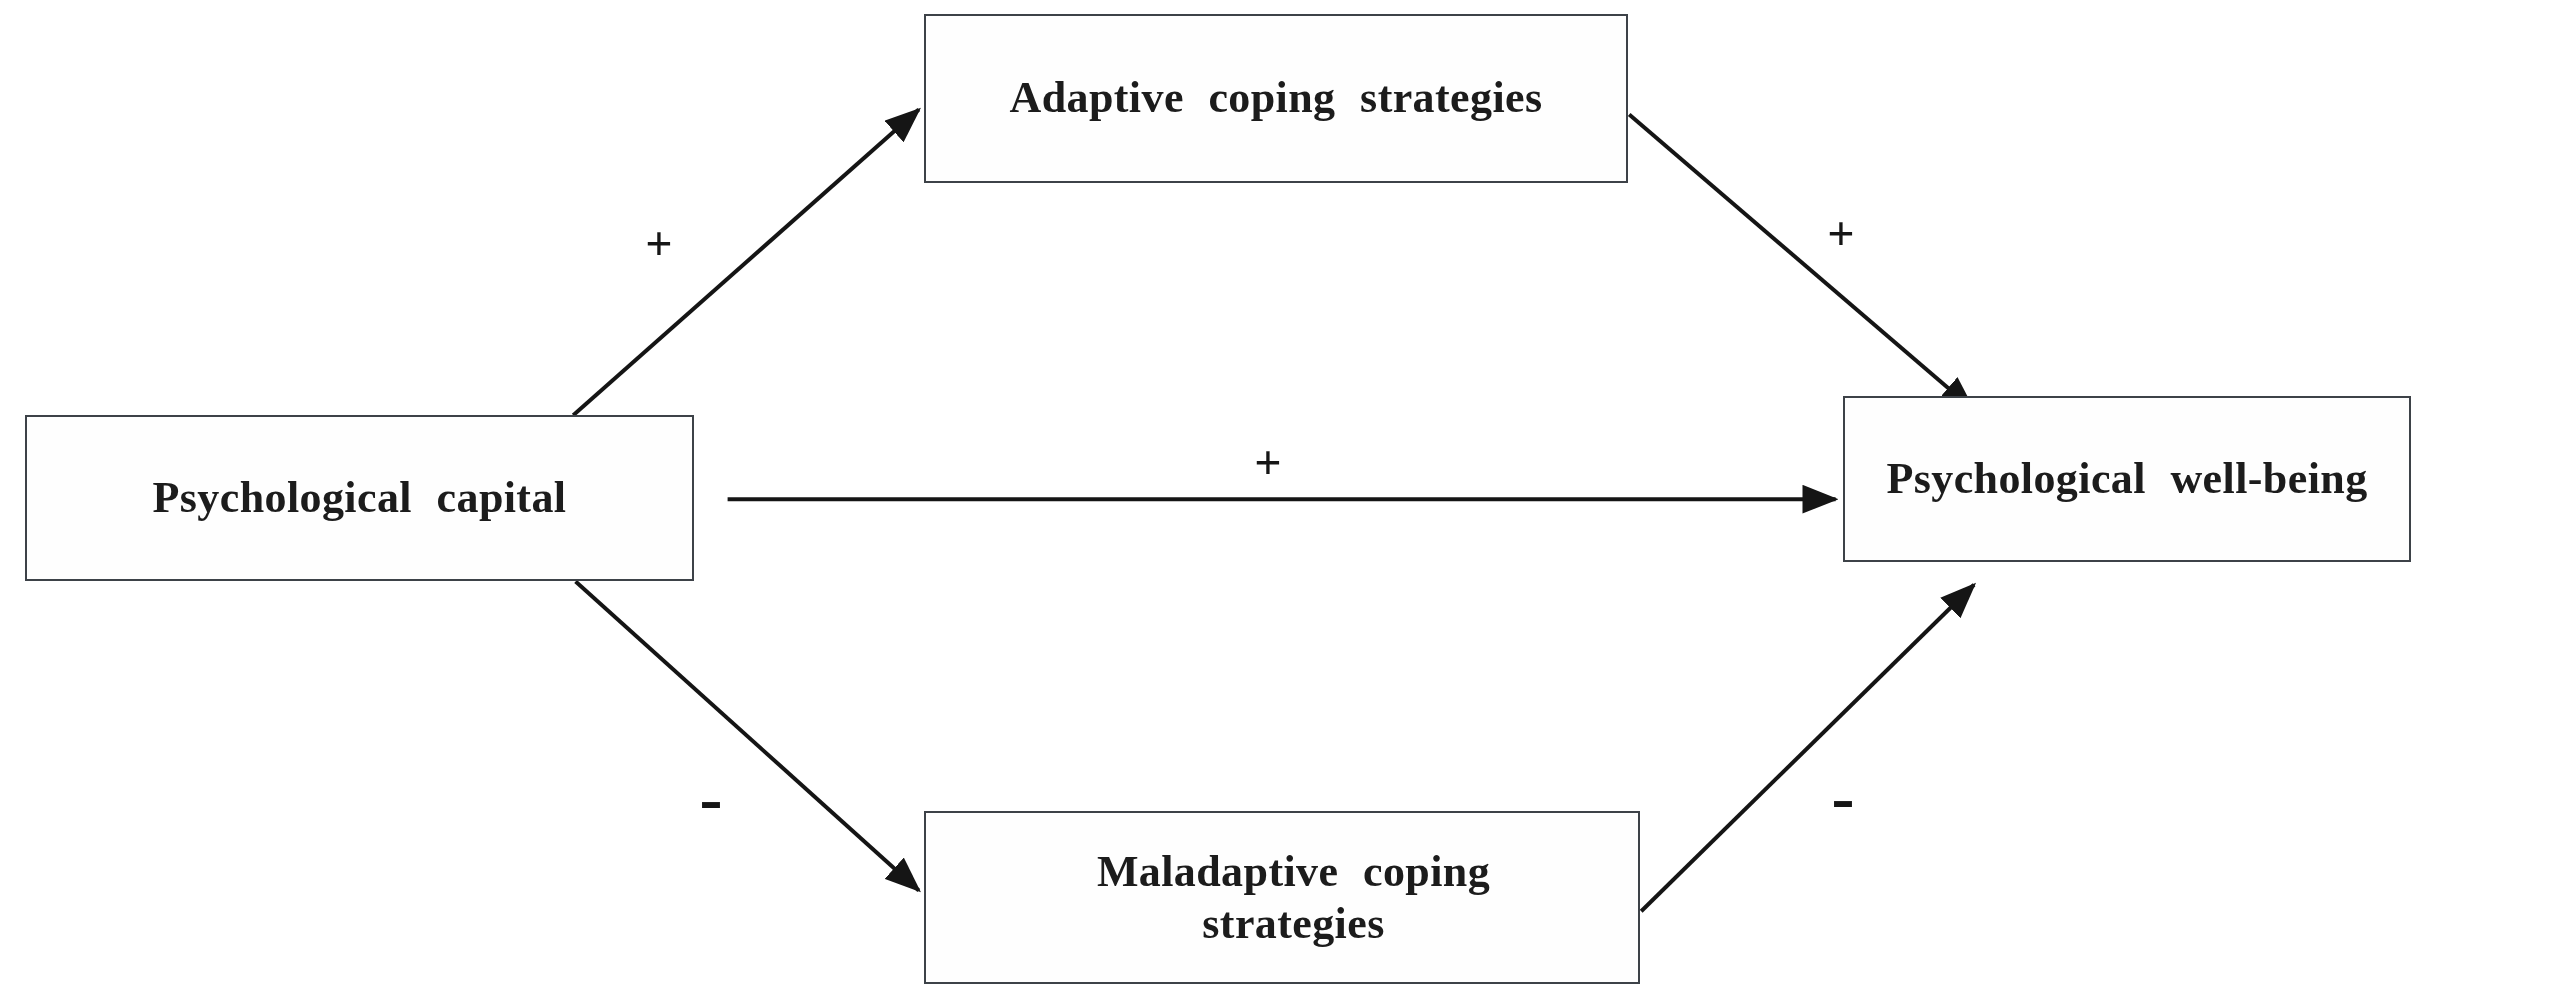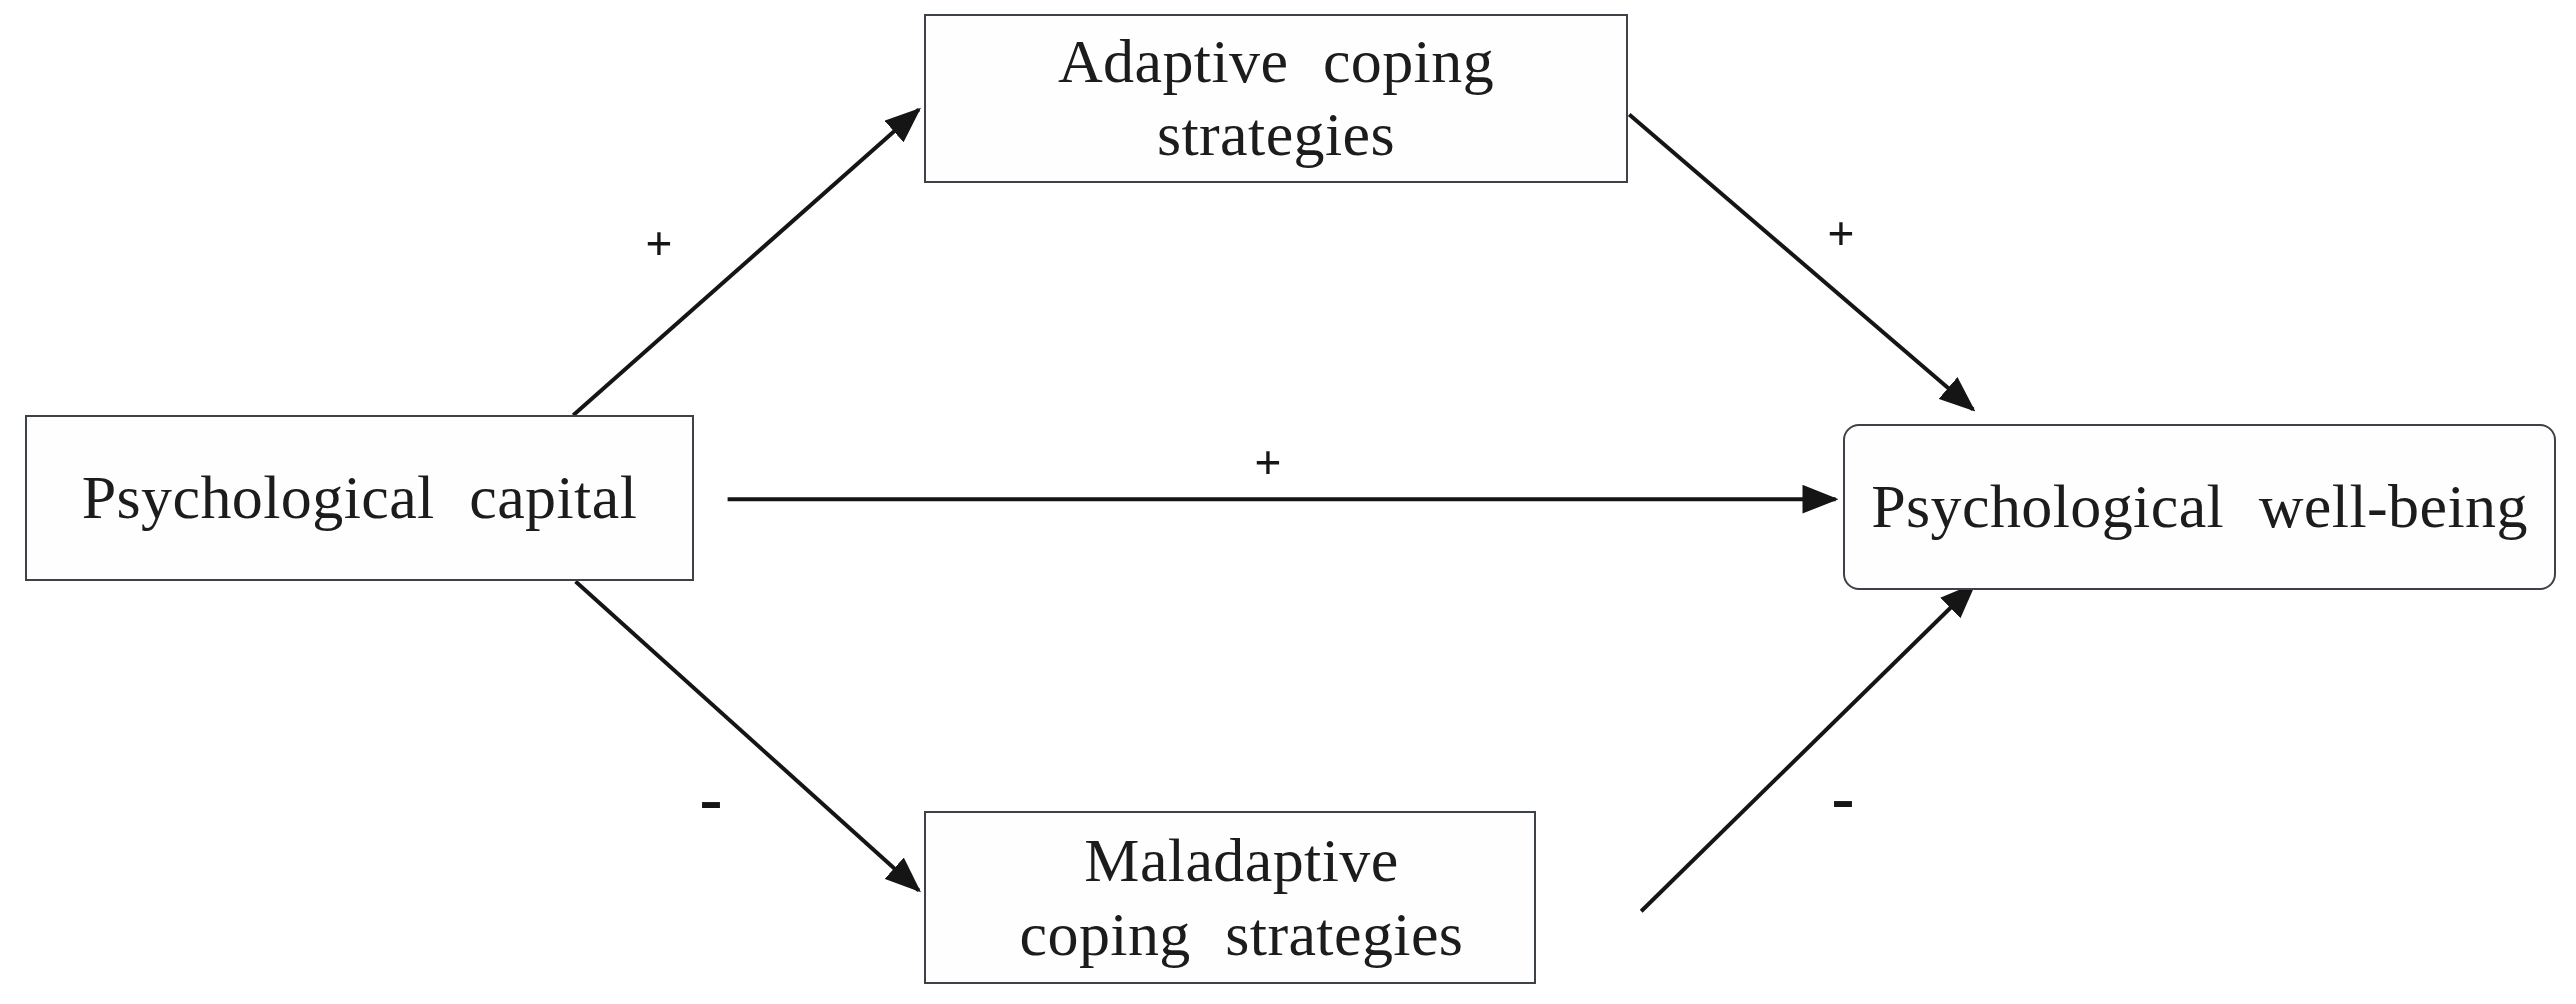--- a/index.html
+++ b/index.html
@@ -26,22 +26,22 @@
     position: absolute;
     box-sizing: border-box;
     background: #fefefe;
     border: 2.4px solid #3d4248;
     display: flex;
     align-items: center;
     justify-content: center;
     text-align: center;
   }
   .node-label {
-    font-weight: normal;
-    font-size: 62px;
+    font-weight: bold;
+    font-size: 44px;
     line-height: 1.18;
     color: #1c1c1c;
     letter-spacing: 0.4px;
     word-spacing: 0.30em;
   }
   .node-label.narrow {
     max-width: 512px;
   }
   .sign {
     position: absolute;
@@ -74,25 +74,25 @@
   </svg>
 
   <div class="node" style="left:25px; top:415px; width:669px; height:166px;">
     <span class="node-label">Psychological capital</span>
   </div>
 
   <div class="node" style="left:924px; top:13.6px; width:704px; height:169px;">
     <span class="node-label">Adaptive coping strategies</span>
   </div>
 
-  <div class="node" style="left:924px; top:811px; width:612px; height:173px;padding-left:23px;">
+  <div class="node" style="left:924px; top:811px; width:716px; height:173px;padding-left:23px;">
     <span class="node-label narrow">Maladaptive coping strategies</span>
   </div>
 
-  <div class="node" style="left:1843px; top:424px; width:713px; height:166px;border-radius:16px;">
+  <div class="node" style="left:1843px; top:396px; width:568px; height:166px;">
     <span class="node-label">Psychological well-being</span>
   </div>
 
   <div class="sign" style="left:659px; top:244px;">+</div>
 
   <div class="sign" style="left:1268px; top:463px;">+</div>
 
   <div class="sign minus" style="left:711px; top:799px;">-</div>
 
   <div class="sign" style="left:1841px; top:234px;">+</div>

